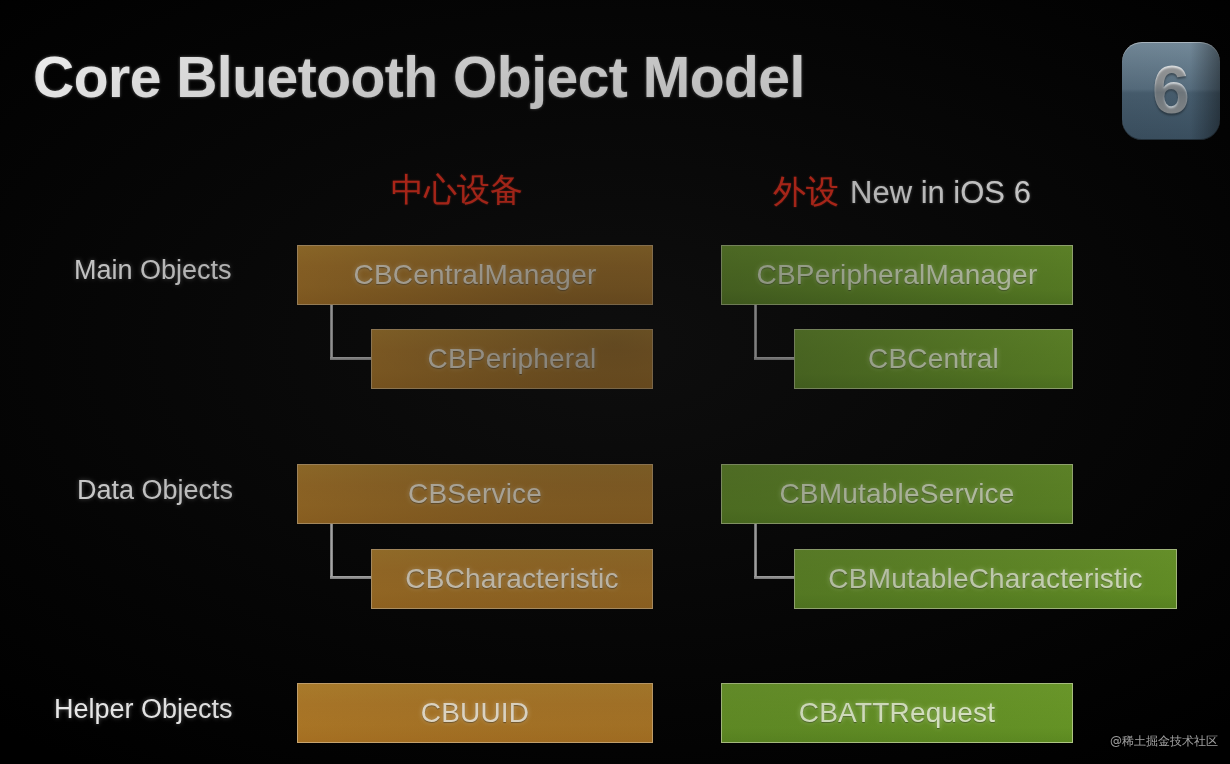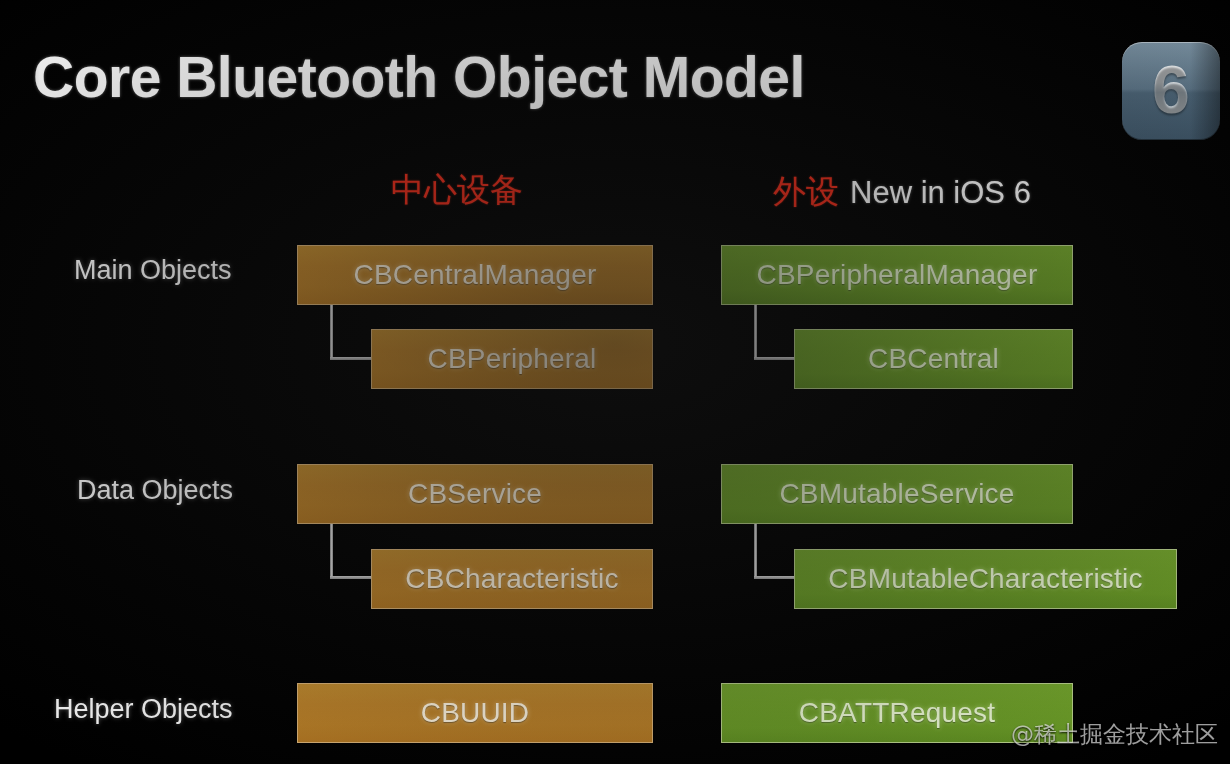--- a/index.html
+++ b/index.html
@@ -175,21 +175,21 @@
   .c-main-right  { left: 754px; top: 303px; width: 42px;  height: 57px; }
   .c-data-left   { left: 330px; top: 522px; width: 43px;  height: 57px; }
   .c-data-right  { left: 754px; top: 522px; width: 42px;  height: 57px; }
 
   
   .watermark {
     position: absolute;
     right: 12px;
     bottom: 14px;
     color: rgba(255,255,255,0.62);
-    font-size: 23px;
+    font-size: 12px;
     font-family: "DejaVu Sans", "Liberation Sans", sans-serif;
     white-space: nowrap;
     z-index: 8;
     text-shadow: 0 1px 2px rgba(0,0,0,0.9);
     margin-left: 24px;
   }
 </style>
 </head>
 <body>
 

